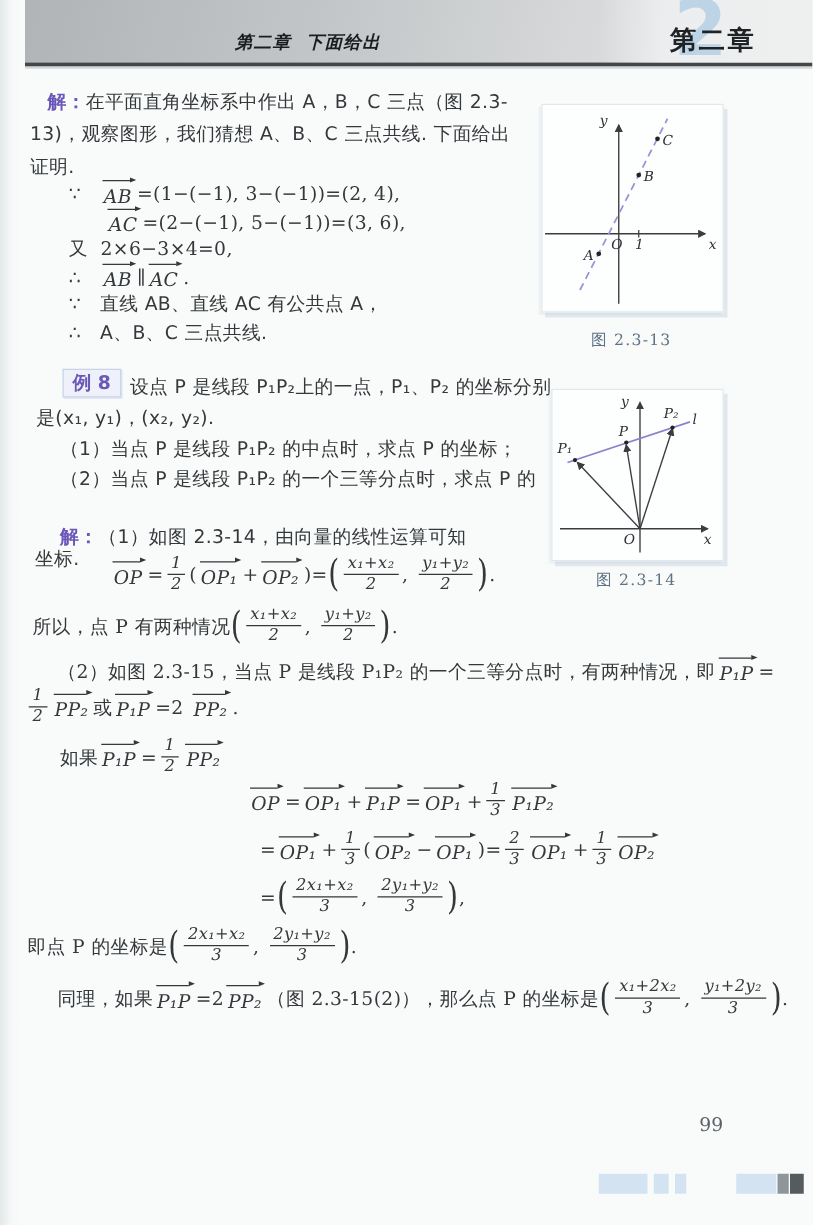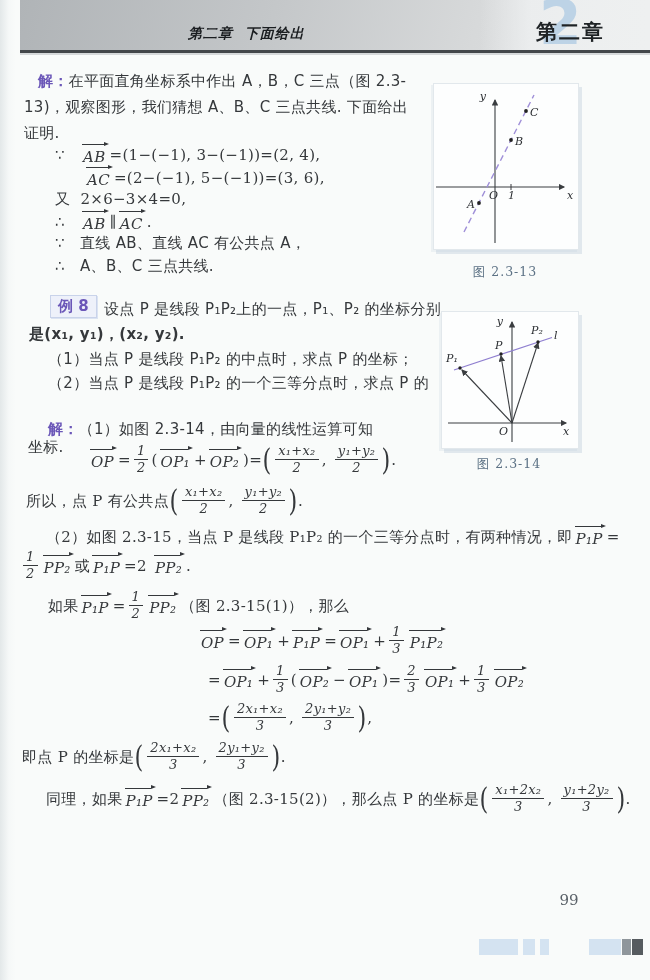--- a/index.html
+++ b/index.html
@@ -67,30 +67,30 @@
 <div class="line" style="left:24px;top:123px;">证明.</div>
 <div class="line mline" style="left:55px;top:143px;"><span class="m-t">∵   </span><span class="m-vec">AB</span><span class="m-t">=(1−(−1), 3−(−1))=(2, 4),</span></div>
 <div class="line mline" style="left:84px;top:166px;"><span class="m-vec">AC</span><span class="m-t">=(2−(−1), 5−(−1))=(3, 6),</span></div>
 <div class="line mline" style="left:55px;top:189px;"><span class="m-t">又  2×6−3×4=0,</span></div>
 <div class="line mline" style="left:55px;top:210px;"><span class="m-t">∴   </span><span class="m-vec">AB</span><span class="m-t">∥</span><span class="m-vec">AC</span><span class="m-t">.</span></div>
 <div class="line" style="left:55px;top:233px;">∵   直线 AB、直线 AC 有公共点 A，</div>
 <div class="line" style="left:55px;top:256px;">∴   A、B、C 三点共线.</div>
 
 <div class="badge">例 8</div>
 <div class="line" style="left:104px;top:299px;">设点 P 是线段 P₁P₂上的一点，P₁、P₂ 的坐标分别</div>
-<div class="line" style="left:29px;top:324px;font-weight:bold;">是(x₁, y₁)，(x₂, y₂).</div>
+<div class="line" style="left:29px;top:324px;">是(x₁, y₁)，(x₂, y₂).</div>
 <div class="line" style="left:48px;top:349px;">（1）当点 P 是线段 P₁P₂ 的中点时，求点 P 的坐标；</div>
 <div class="line" style="left:48px;top:373px;">（2）当点 P 是线段 P₁P₂ 的一个三等分点时，求点 P 的</div>
 <div class="line" style="left:28px;top:396px;margin-top:41px;">坐标.</div>
 <div class="line" style="left:48px;top:419px;"><span class="accent">解：</span><span>（1）如图 2.3-14，由向量的线性运算可知</span></div>
 <div class="line mline" style="left:88px;top:443px;"><span class="m-vec">OP</span><span class="m-t">=</span><span class="m-frac"><span class="num">1</span><span class="den">2</span></span><span class="m-t">(</span><span class="m-vec">OP₁</span><span class="m-t">+</span><span class="m-vec">OP₂</span><span class="m-t">)=</span><span class="m-bp">(</span><span class="m-frac"><span class="num">x₁+x₂</span><span class="den">2</span></span><span class="m-t">, </span><span class="m-frac"><span class="num">y₁+y₂</span><span class="den">2</span></span><span class="m-bp">)</span><span class="m-t">.</span></div>
-<div class="line mline" style="left:26px;top:484px;"><span class="m-t">所以，点 P 有公共点</span><span class="m-bp">(</span><span class="m-frac"><span class="num">x₁+x₂</span><span class="den">2</span></span><span class="m-t">, </span><span class="m-frac"><span class="num">y₁+y₂</span><span class="den">2</span></span><span class="m-bp">)</span><span class="m-t">.</span></div>
+<div class="line mline" style="left:26px;top:484px;"><span class="m-t">所以，点 P 有两种情况</span><span class="m-bp">(</span><span class="m-frac"><span class="num">x₁+x₂</span><span class="den">2</span></span><span class="m-t">, </span><span class="m-frac"><span class="num">y₁+y₂</span><span class="den">2</span></span><span class="m-bp">)</span><span class="m-t">.</span></div>
 <div class="line mline" style="left:46px;top:525px;"><span class="m-t">（2）如图 2.3-15，当点 P 是线段 P₁P₂ 的一个三等分点时，有两种情况，即</span><span class="m-vec">P₁P</span><span class="m-t">=</span></div>
 <div class="line mline" style="left:20px;top:549px;"><span class="m-frac"><span class="num">1</span><span class="den">2</span></span><span class="m-vec">PP₂</span><span class="m-t">或</span><span class="m-vec">P₁P</span><span class="m-t">=2 </span><span class="m-vec">PP₂</span><span class="m-t">.</span></div>
-<div class="line mline" style="left:48px;top:589px;"><span class="m-t">如果</span><span class="m-vec">P₁P</span><span class="m-t">=</span><span class="m-frac"><span class="num">1</span><span class="den">2</span></span><span class="m-vec">PP₂</span><span class="m-t">（图 2.3-15(1)），那么</span></div>
+<div class="line mline" style="left:48px;top:589px;"><span class="m-t">如果</span><span class="m-vec">P₁P</span><span class="m-t">=</span><span class="m-frac"><span class="num">1</span><span class="den">2</span></span><span class="m-vec">PP₂</span></div>
 <div class="line mline" style="left:198px;top:624px;"><span class="m-vec">OP</span><span class="m-t">=</span><span class="m-vec">OP₁</span><span class="m-t">+</span><span class="m-vec">P₁P</span><span class="m-t">=</span><span class="m-vec">OP₁</span><span class="m-t">+</span><span class="m-frac"><span class="num">1</span><span class="den">3</span></span><span class="m-vec">P₁P₂</span></div>
 <div class="line mline" style="left:208px;top:663px;"><span class="m-t">=</span><span class="m-vec">OP₁</span><span class="m-t">+</span><span class="m-frac"><span class="num">1</span><span class="den">3</span></span><span class="m-t">(</span><span class="m-vec">OP₂</span><span class="m-t">−</span><span class="m-vec">OP₁</span><span class="m-t">)=</span><span class="m-frac"><span class="num">2</span><span class="den">3</span></span><span class="m-vec">OP₁</span><span class="m-t">+</span><span class="m-frac"><span class="num">1</span><span class="den">3</span></span><span class="m-vec">OP₂</span></div>
 <div class="line mline" style="left:208px;top:701px;"><span class="m-t">=</span><span class="m-bp">(</span><span class="m-frac"><span class="num">2x₁+x₂</span><span class="den">3</span></span><span class="m-t">, </span><span class="m-frac"><span class="num">2y₁+y₂</span><span class="den">3</span></span><span class="m-bp">)</span><span class="m-t">,</span></div>
 <div class="line mline" style="left:22px;top:740px;"><span class="m-t">即点 P 的坐标是</span><span class="m-bp">(</span><span class="m-frac"><span class="num">2x₁+x₂</span><span class="den">3</span></span><span class="m-t">, </span><span class="m-frac"><span class="num">2y₁+y₂</span><span class="den">3</span></span><span class="m-bp">)</span><span class="m-t">.</span></div>
 <div class="line mline" style="left:46px;top:782px;"><span class="m-t">同理，如果</span><span class="m-vec">P₁P</span><span class="m-t">=2</span><span class="m-vec">PP₂</span><span class="m-t">（图 2.3-15(2)），那么点 P 的坐标是</span><span class="m-bp">(</span><span class="m-frac"><span class="num">x₁+2x₂</span><span class="den">3</span></span><span class="m-t">, </span><span class="m-frac"><span class="num">y₁+2y₂</span><span class="den">3</span></span><span class="m-bp">)</span><span class="m-t">.</span></div>
 
 <div class="figbox" style="left:433px;top:83px;width:144px;height:165px;">
   <svg width="144" height="165" viewBox="0 0 144 165">
     <defs>
       <marker id="ar1" markerWidth="7" markerHeight="6" refX="5" refY="3" orient="auto">

